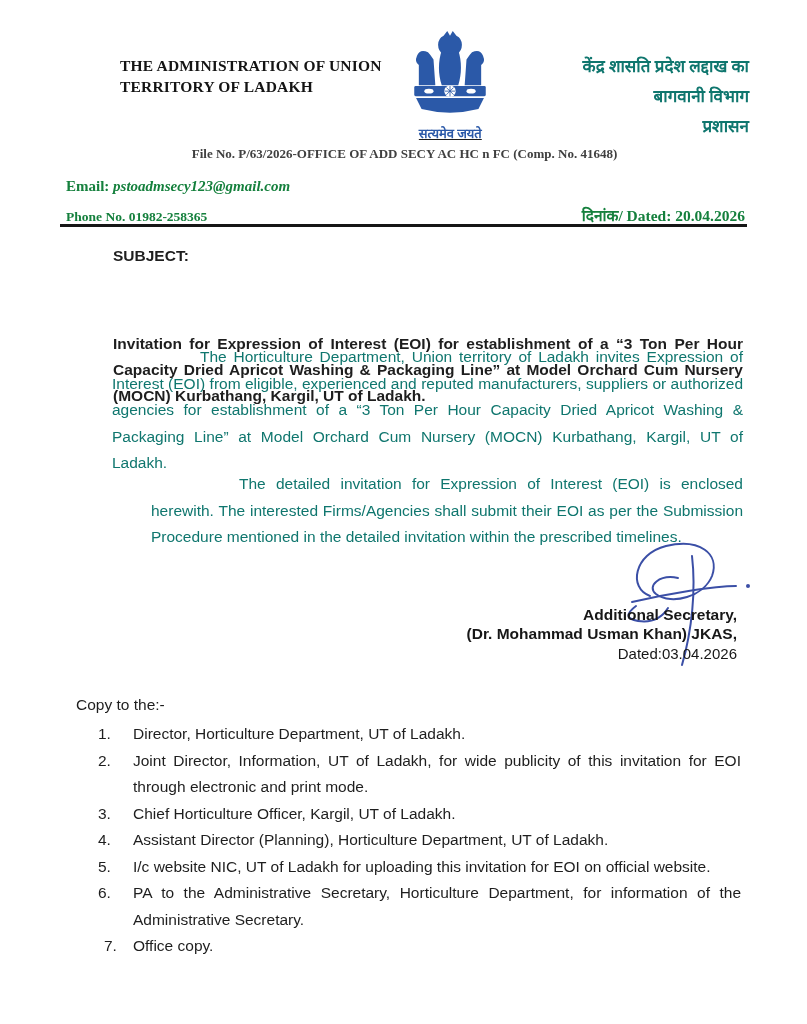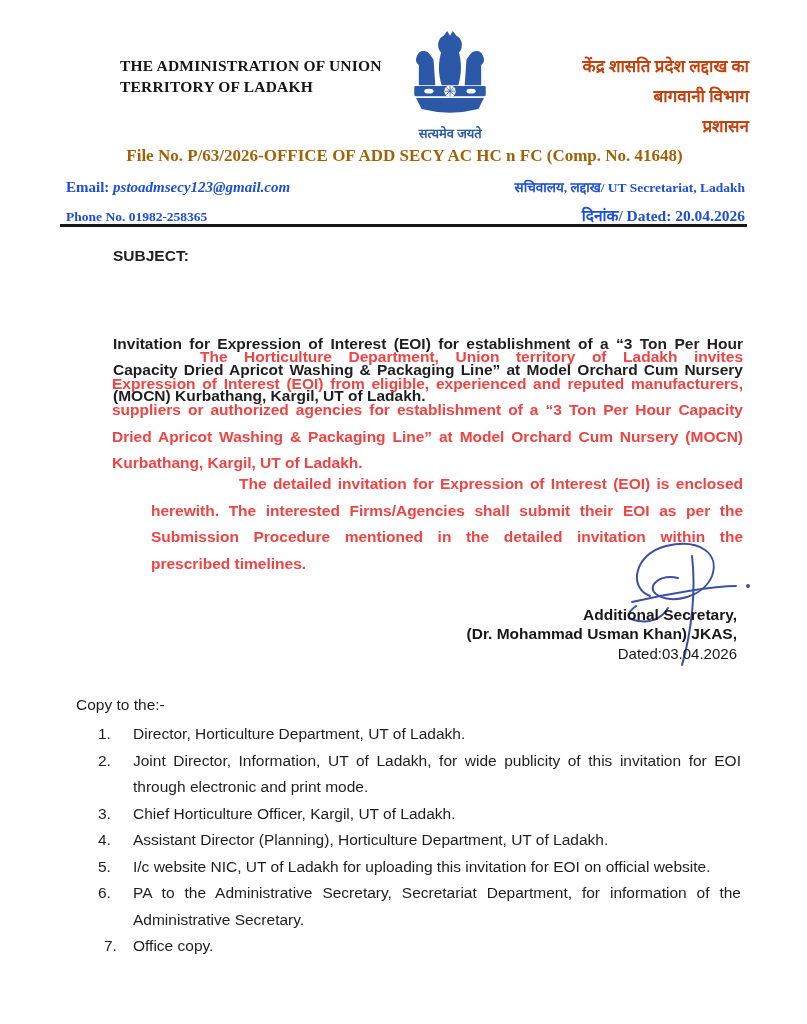--- a/index.html
+++ b/index.html
@@ -18,41 +18,41 @@
   .letterhead {
     position: absolute; left: 60px; right: 58px; top: 30px; height: 115px;
     display: flex; justify-content: space-between; align-items: flex-start;
   }
   .org-block {
     font-family: "Liberation Serif", serif;
     font-weight: bold; font-size: 15.5px; line-height: 21px;
     padding-top: 25px; padding-left: 60px; color: #141414;
     letter-spacing: .2px;
   }
-  .emblem-block { text-align: center; width: 120px; padding-top: 0; }
+  .emblem-block { text-align: center; width: 120px; padding-top: 0; text-decoration: underline; }
   .emblem-motto {
     color: #2b59a8; font-weight: bold; font-size: 13px; margin-top: -2px;
     font-family: "Liberation Serif", serif;
   }
   .hindi-block {
     font-family: "Liberation Serif", serif;
     text-align: right; font-weight: bold; font-size: 17px; line-height: 30px;
-    padding-top: 22px; color: #c2410c; width: 230px;
+    padding-top: 22px; color: #0f766e; width: 230px;
   }
 
   
   .file-line {
     position: absolute; left: 60px; right: 58px; top: 146px;
     text-align: center; font-family: "Liberation Serif", serif;
-    font-weight: bold; font-size: 17px; color: #a16207;
+    font-weight: bold; font-size: 13px; color: #404040;
   }
   .contact-row {
     position: absolute; left: 66px; right: 62px;
     display: flex; justify-content: space-between; align-items: baseline;
-    font-family: "Liberation Serif", serif; font-weight: bold; color: #1d4ed8; text-align: center;
+    font-family: "Liberation Serif", serif; font-weight: bold; color: #15803d; text-align: center;
   }
   .contact-row.r1 { top: 178px; }
   .contact-row.r2 { top: 204px; }
   .email-line { font-size: 15px; }
   .email-value { font-style: italic; }
   .secretariat-line { font-size: 13.5px; }
   .phone-line { font-size: 13.5px; }
   .dated-line { font-size: 15.5px; }
 
   .head-rule {
@@ -65,21 +65,21 @@
     position: absolute; left: 113px; right: 64px; top: 243px;
     display: flex; font-weight: bold; font-size: 15.5px; line-height: 26px; flex-direction: column;
   }
   .subject-label { flex: 0 0 88px; }
   .subject-text { flex: 1; text-align: justify; }
 
   
   .body-para {
     position: absolute; left: 112px; right: 64px;
     font-size: 15.5px; line-height: 26.5px; text-align: justify;
-    text-indent: 88px; color: #ef4444; font-weight: bold;
+    text-indent: 88px; color: #0f766e;
   }
   .para-1 { top: 344px; }
   .para-2 { top: 471px; margin-left: 39px; }
 
   
   .sign-scribble { position: absolute; left: 580px; top: 530px; }
   .sign-block {
     position: absolute; right: 70px; top: 606px; width: 420px;
     text-align: right; font-weight: bold; font-size: 15.5px; line-height: 18.5px;
     color: #171717;
@@ -147,21 +147,20 @@
       <div>प्रशासन</div>
     </div>
   </div>
 
   <div class="file-line">File No. P/63/2026-OFFICE OF ADD SECY AC HC n FC (Comp. No. 41648)</div>
 
   <div class="contact-row r1">
     <div class="email-line">
       <span>Email: </span><span class="email-value">pstoadmsecy123@gmail.com</span>
     </div>
-    <div class="secretariat-line">सचिवालय, लद्दाख/ UT Secretariat, Ladakh</div>
   </div>
   <div class="contact-row r2">
     <div class="phone-line">Phone No. 01982-258365</div>
     <div class="dated-line">दिनांक/ Dated: 20.04.2026</div>
   </div>
 
   <div class="head-rule"></div>
 
   <div class="subject">
     <div class="subject-label">SUBJECT:</div>
@@ -206,21 +205,21 @@
       <li class="copy-item">
         <span class="num">4.</span>
         <span class="txt">Assistant Director (Planning), Horticulture Department, UT of Ladakh.</span>
       </li>
       <li class="copy-item">
         <span class="num">5.</span>
         <span class="txt">I/c website NIC, UT of Ladakh for uploading this invitation for EOI on official website.</span>
       </li>
       <li class="copy-item">
         <span class="num">6.</span>
-        <span class="txt">PA to the Administrative Secretary, Secretariat Department, for information of the Administrative Secretary.</span>
+        <span class="txt">PA to the Administrative Secretary, Horticulture Department, for information of the Administrative Secretary.</span>
       </li>
       <li class="copy-item last">
         <span class="num">7.</span>
         <span class="txt">Office copy.</span>
       </li>
     </ul>
 
 </div>
 
 </body></html>

